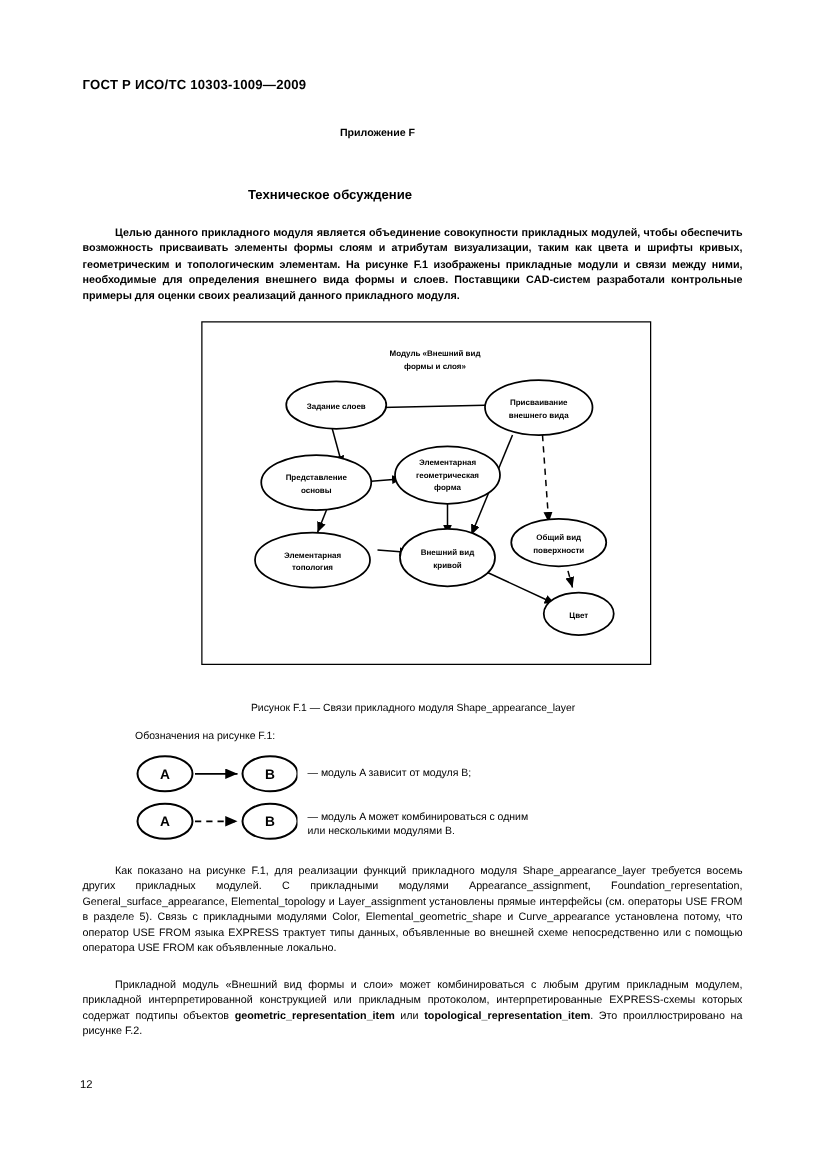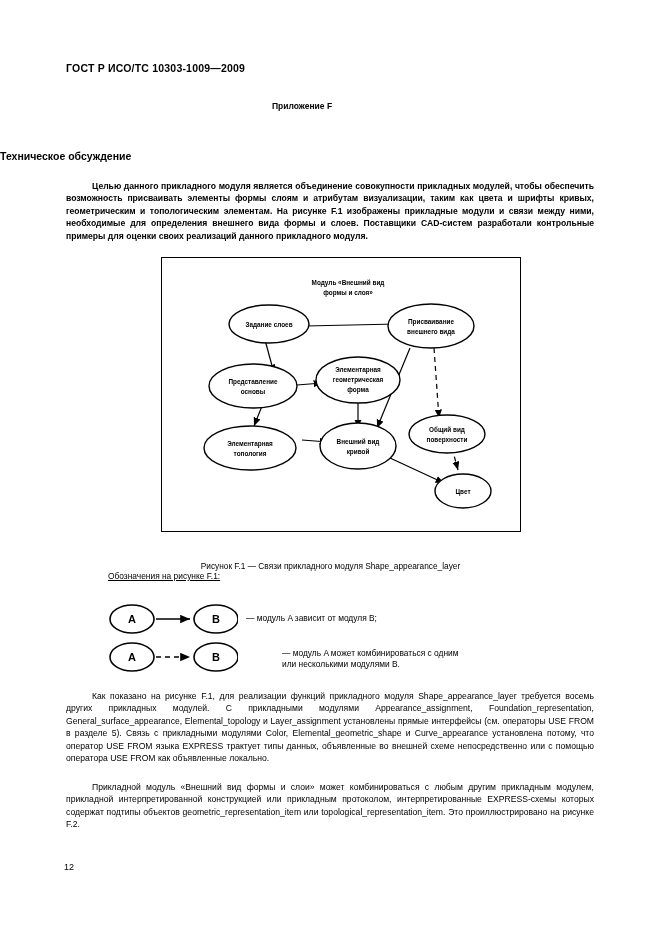--- a/index.html
+++ b/index.html
@@ -39,20 +39,21 @@
     text-align: center;
     font-size: 8.5px;
     font-weight: bold;
     line-height: 12px;
   }
   .section-title {
     position: absolute;
     top: 150px;
     left: 0;
     width: 528px;
+    text-align: center;
     font-size: 10.5px;
     font-weight: bold;
   }
   .body-text {
     position: absolute;
     left: 66px;
     width: 528px;
     font-size: 8.6px;
     line-height: 12.4px;
     text-align: justify;
@@ -79,31 +80,30 @@
     position: absolute;
     top: 561px;
     left: 0;
     width: 661px;
     text-align: center;
     font-size: 8.3px;
   }
   .legend-title {
     position: absolute;
     left: 108px;
-    top: 571px;
+    top: 583px;
     font-size: 8.4px;
-    text-decoration: underline;
   }
   .legend-row-text {
     position: absolute;
     font-size: 8.4px;
     line-height: 11px;
   }
   #legend-text-1 { left: 246px; top: 613px; text-align: center; }
-  #legend-text-2 { left: 246px; top: 648px; margin-left: 36px; }
+  #legend-text-2 { left: 246px; top: 648px; }
 
   .page-number {
     position: absolute;
     left: 64px;
     top: 862px;
     font-size: 9px;
     text-align: right;
   }
 
   svg { display: block; }
@@ -121,21 +121,21 @@
     text-anchor: middle;
     fill: #000;
   }
   .legend-node-label {
     font-family: "Liberation Sans", sans-serif;
     font-size: 11px;
     font-weight: bold;
     text-anchor: middle;
     fill: #000;
   }
-  .bold-inline { font-weight: normal; }
+  .bold-inline { font-weight: bold; }
 </style>
 </head>
 <body>
 
 <div class="page">
 
   <div class="doc-header">ГОСТ Р ИСО/ТС 10303-1009—2009</div>
 
   <div class="annex-label">
     <div>Приложение F</div>

